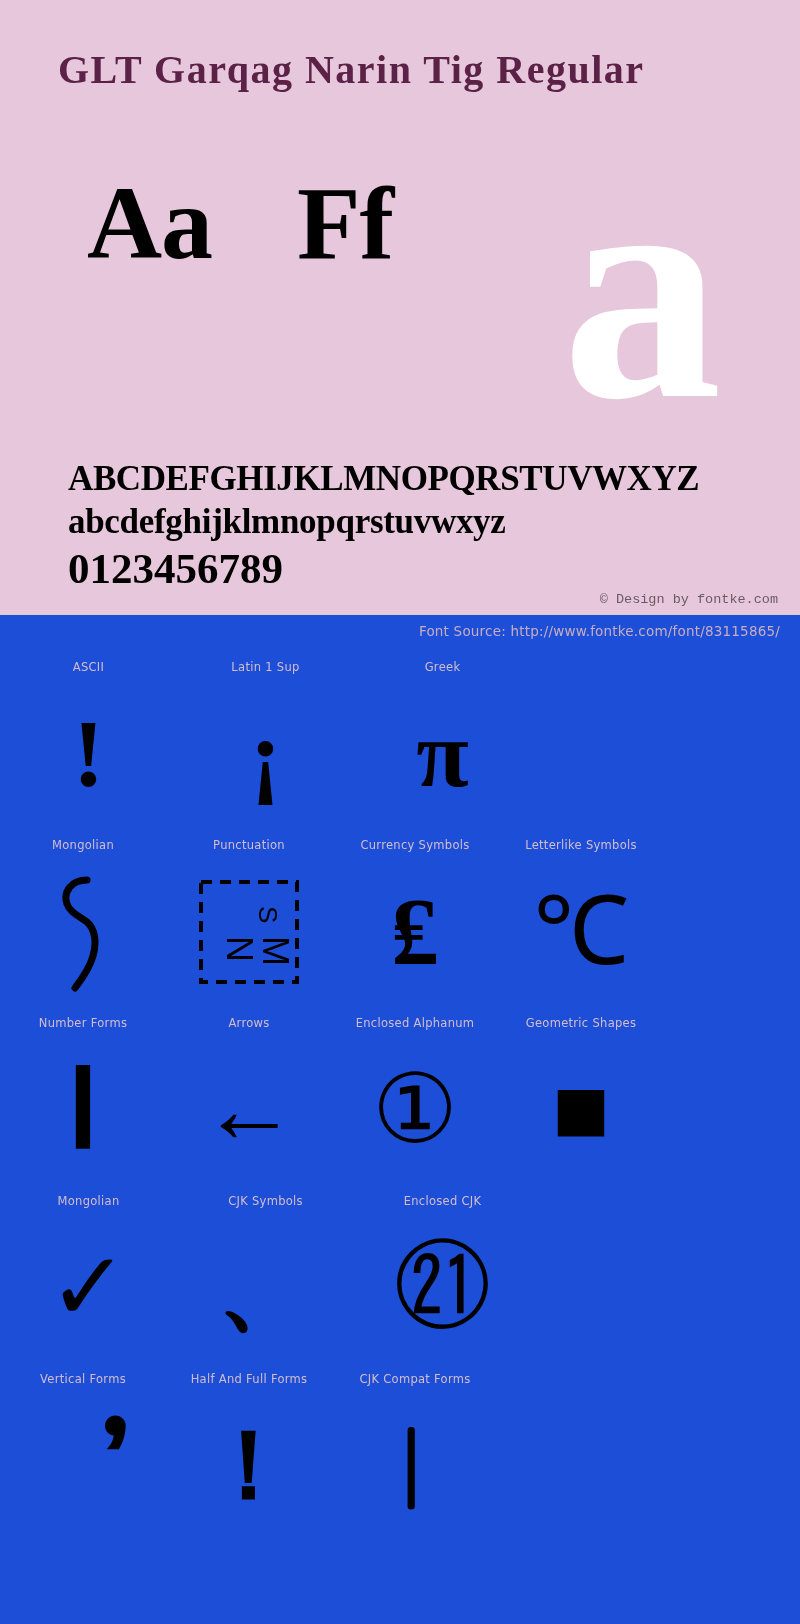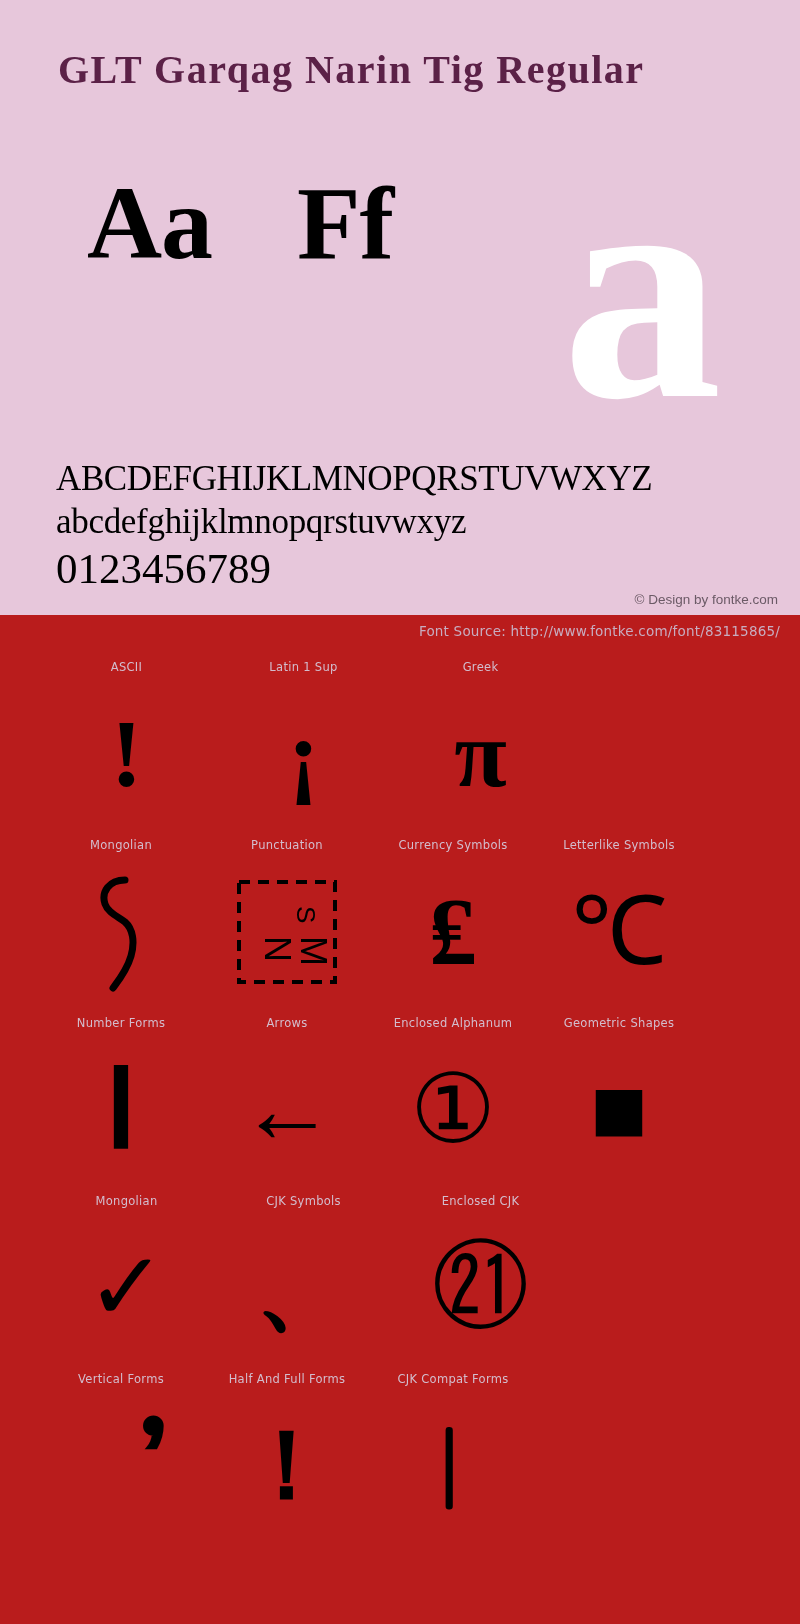--- a/index.html
+++ b/index.html
@@ -64,24 +64,24 @@
     top: 128px;
     font-family: "Liberation Serif", serif;
     font-weight: bold;
     font-size: 320px;
     line-height: 1;
     color: #ffffff;
   }
 
   .alphabet-block {
     position: absolute;
-    left: 56px;
+    left: 68px;
     top: 458px;
     font-family: "Liberation Serif", serif;
-    font-weight: normal;
+    font-weight: bold;
     color: #000000;
   }
   .alpha-upper {
     font-size: 35px;
     letter-spacing: -0.4px;
     line-height: 1.22;
   }
   .alpha-lower {
     font-size: 35px;
     letter-spacing: -0.3px;
@@ -92,29 +92,29 @@
     letter-spacing: 0px;
     line-height: 1.22;
   }
 
   .credit {
     position: absolute;
     right: 22px;
     top: 592px;
     font-size: 13.5px;
     color: #6b5a66;
-    font-family: Liberation Sans, sans-serif;
+    font-family: Liberation Mono, monospace;
   }
 
   
   .blocks {
     position: relative;
     width: 800px;
     height: 1009px;
-    background: #b91c1c;
+    background: #1d4ed8;
   }
 
   .source {
     position: absolute;
     right: 20px;
     top: 8px;
     font-size: 13.5px;
     color: #c8adc0;
     font-family: "DejaVu Sans", sans-serif;
     letter-spacing: 0.2px;
@@ -123,21 +123,20 @@
   .grid {
     position: absolute;
     left: 0;
     top: 40px;
     width: 800px;
   }
   .grid-row {
     display: flex;
     width: 664px;
     height: 178px;
-    padding-left: 38px;
   }
   .cell {
     width: 177px;
     display: flex;
     flex-direction: column;
     align-items: center;
   }
   .cell.spacer {
     visibility: hidden;
   }

